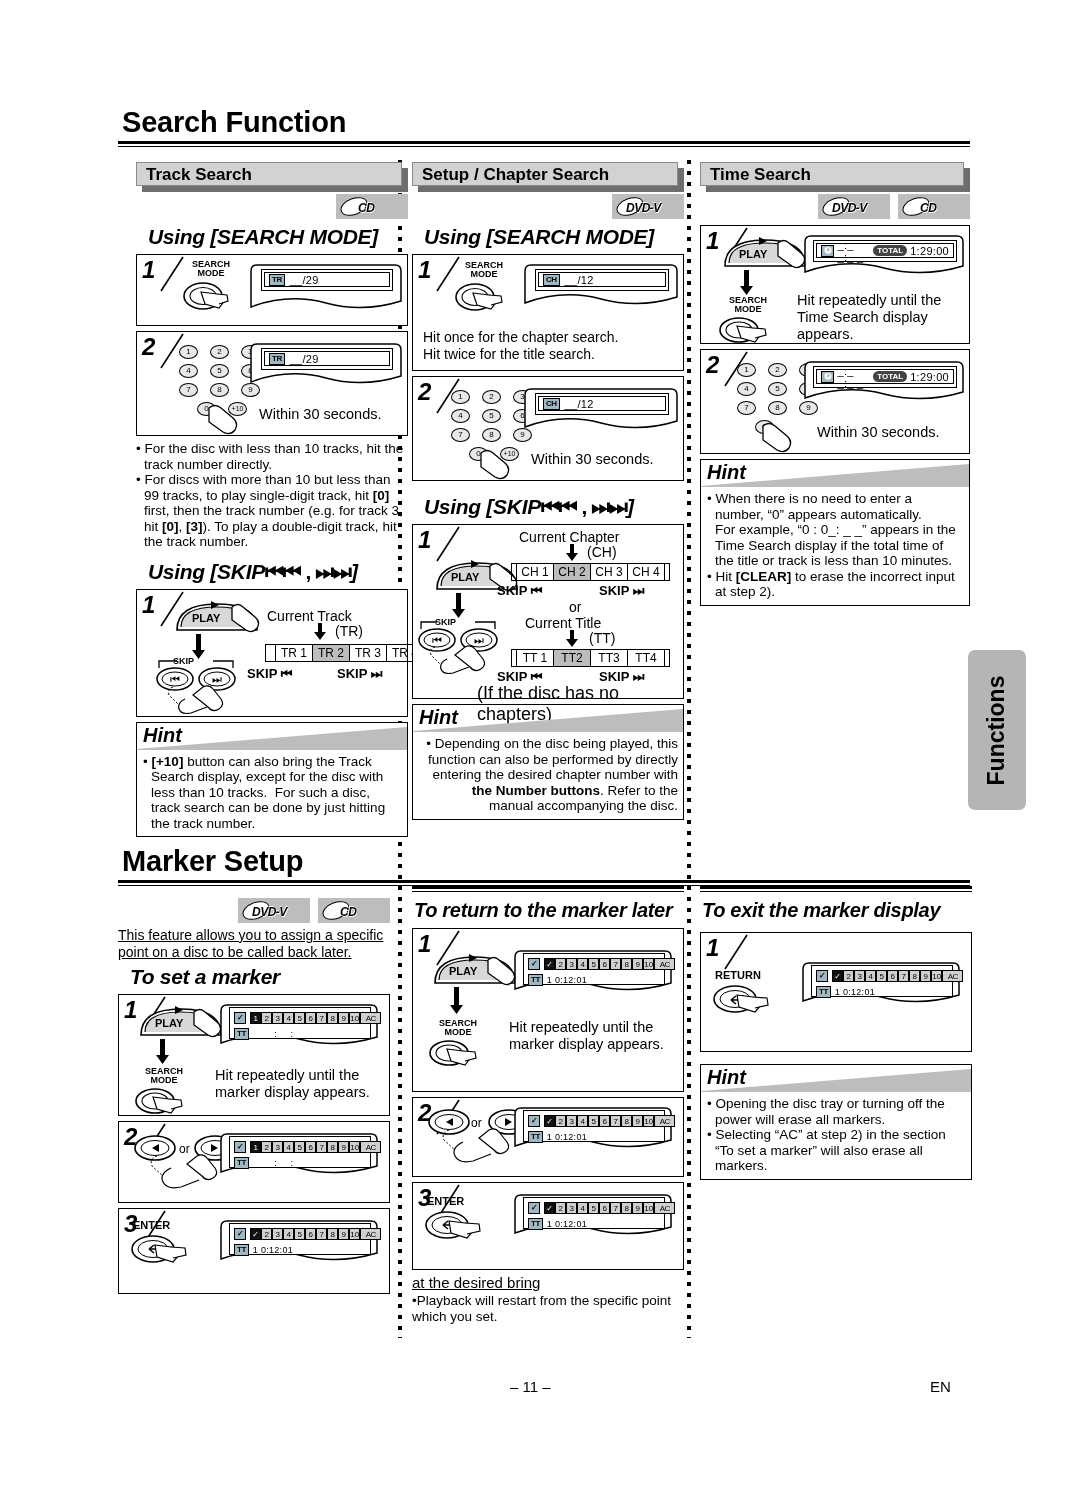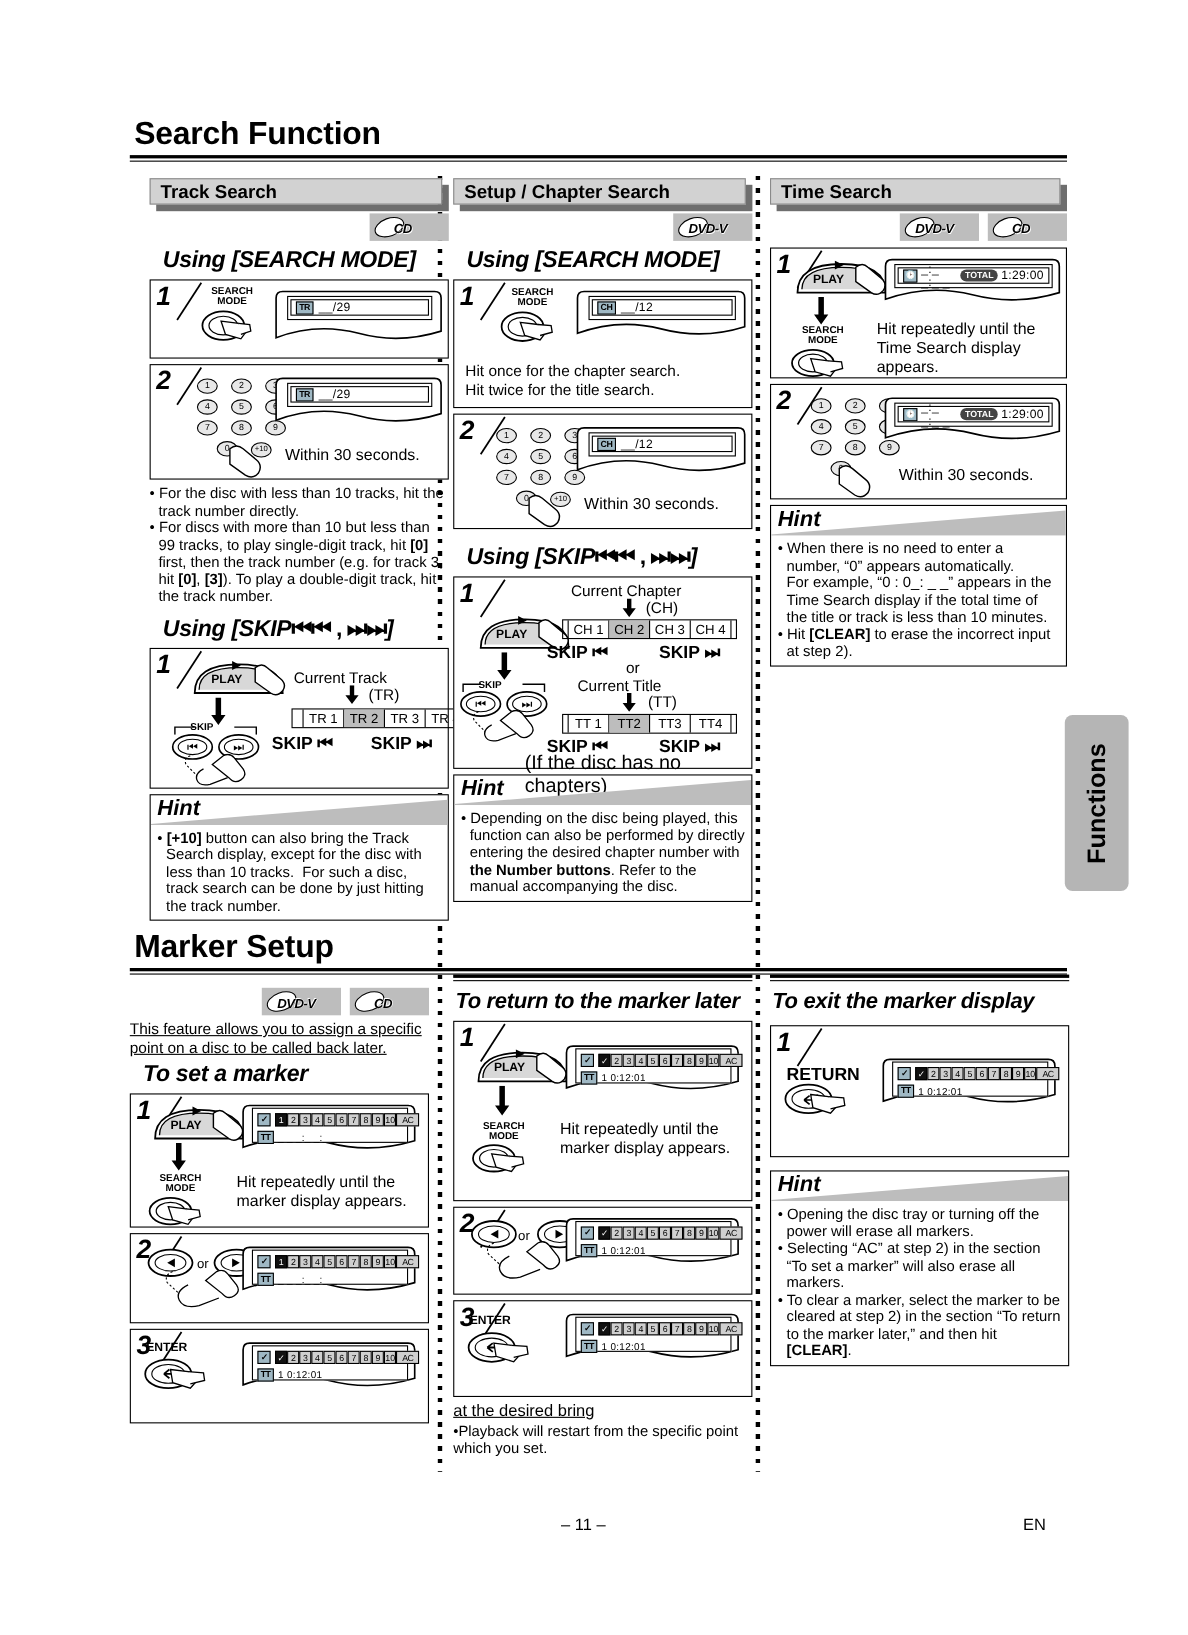--- a/index.html
+++ b/index.html
@@ -164,21 +164,21 @@
 
   
   .strip{display:flex;border:1.4px solid #000;}
   .strip .cellpad{width:9px;border-right:1.4px solid #000;}
   .strip .c{
     border-right:1.4px solid #000;font-size:12px;line-height:16px;
     padding:0 3px;text-align:center;min-width:30px;
   }
   .strip .c.hl{background:#bdbdbd;}
   .strip .endpad{width:9px;}
-  .lbl-b{font-size:16px;font-weight:bold;}
+  .lbl-b{font-size:13px;font-weight:bold;}
 </style>
 </head>
 <body>
 
 <div class="page">
 
   <div style="position:absolute;left:118px;top:106px;width:852px;">
     <div class="sec-title">Search Function</div>
     <div class="sec-rule"></div>
   </div>
@@ -508,21 +508,21 @@
     </div>
 
     <div class="hint" style="margin-top:4px;">
       <div class="head">
         <svg class="wedge" viewBox="0 0 270 27" preserveAspectRatio="none">
           <path d="M0 26 L270 4 L270 27 L0 27 Z" fill="#bdbdbd"></path>
         </svg>
         <div class="t">Hint</div>
       </div>
       <div class="body">
-        <p class="bul" style="text-indent:-8px;padding-left:8px;margin:0;">• Depending on the disc being played, this function can also be performed by directly entering the desired chapter number with <b>the Number buttons</b>. Refer to the manual accompanying the disc.</p>
+        <p class="bul" style="text-indent:-8px;padding-left:8px;margin:0;text-align:right;">• Depending on the disc being played, this function can also be performed by directly entering the desired chapter number with <b>the Number buttons</b>. Refer to the manual accompanying the disc.</p>
       </div>
     </div>
   </div>
 
   <div style="position:absolute;left:700px;top:162px;width:270px;">
 
     <div class="band">
       <div class="shadow"></div>
         <div class="bar"></div>
       <div class="txt">Time Search</div>
@@ -979,21 +979,21 @@
     <div class="howto" style="font-size:20px;line-height:24px;margin:2px 0 10px 2px;">To exit the marker display</div>
 
     <div class="stepbox" style="height:120px;">
       <div class="stepslash">
         <svg width="46" height="40" viewBox="0 0 46 40">
             <line x1="22" y1="36" x2="44" y2="2" stroke="#000" stroke-width="1.6"></line>
           </svg>
       </div>
       <div class="stepnum">1</div>
 
-      <div style="position:absolute;left:14px;top:36px;font-size:16px;font-weight:bold;">RETURN</div>
+      <div style="position:absolute;left:14px;top:36px;font-size:11px;font-weight:bold;">RETURN</div>
       <svg style="position:absolute;left:10px;top:48px;" width="86" height="38" viewBox="0 0 86 38">
         <ellipse cx="24" cy="18" rx="21" ry="13" fill="#fff" stroke="#000" stroke-width="1.6"></ellipse>
         <ellipse cx="24" cy="18" rx="15" ry="8.5" fill="#fff" stroke="#000" stroke-width="1"></ellipse>
         <path d="M32 14 v5 h-12 m0 0 l5 -4 m-5 4 l5 4" fill="none" stroke="#000" stroke-width="1.5"></path>
         <path d="M26 14 l16 2 l10 6 l-8 9 l-16 -5 z" fill="#fff" stroke="#000" stroke-width="1.2"></path>
         <path d="M42 16 l14 1 l1 7 l-13 3" fill="#fff" stroke="#000" stroke-width="1.2"></path>
       </svg>
 
       <svg style="position:absolute;left:98px;top:26px;" width="164" height="58" viewBox="0 0 164 58">
         <path d="M4 10 q0 -6 6 -6 H154 q6 0 6 6 V36 q-40 12 -78 2 q-38 -10 -78 4 Z" fill="#fff" stroke="#000" stroke-width="1.5"></path>
@@ -1025,21 +1025,20 @@
     <div class="hint" style="margin-top:12px;">
       <div class="head">
         <svg class="wedge" viewBox="0 0 270 27" preserveAspectRatio="none">
           <path d="M0 26 L270 4 L270 27 L0 27 Z" fill="#bdbdbd"></path>
         </svg>
         <div class="t">Hint</div>
       </div>
       <div class="body">
         <p class="bul" style="text-indent:-8px;padding-left:8px;margin:0;">• Opening the disc tray or turning off the power will erase all markers.</p>
         <p class="bul" style="text-indent:-8px;padding-left:8px;margin:0;">• Selecting “AC” at step 2) in the section “To set a marker” will also erase all markers.</p>
-        <p class="bul" style="text-indent:-8px;padding-left:8px;margin:0;">• To clear a marker, select the marker to be cleared at step 2) in the section “To return to the marker later,” and then hit <b>[CLEAR]</b>.</p>
       </div>
     </div>
   </div>
 
   <div class="pg" style="left:510px;top:1378px;">– 11 –</div>
   <div class="pg" style="left:930px;top:1378px;">EN</div>
 
 </div>
 
 </body></html>

